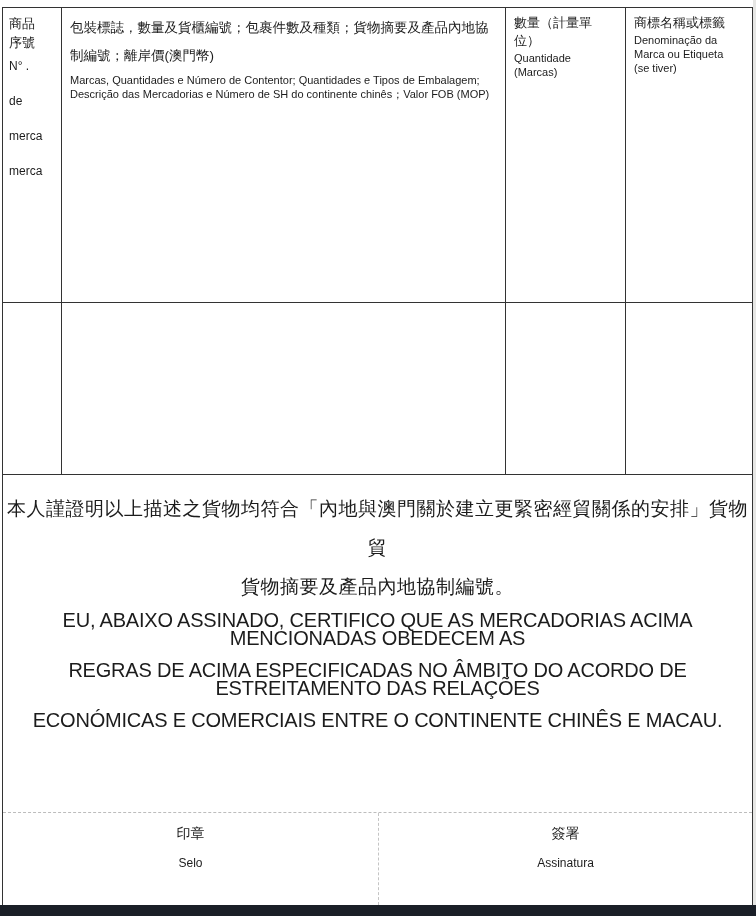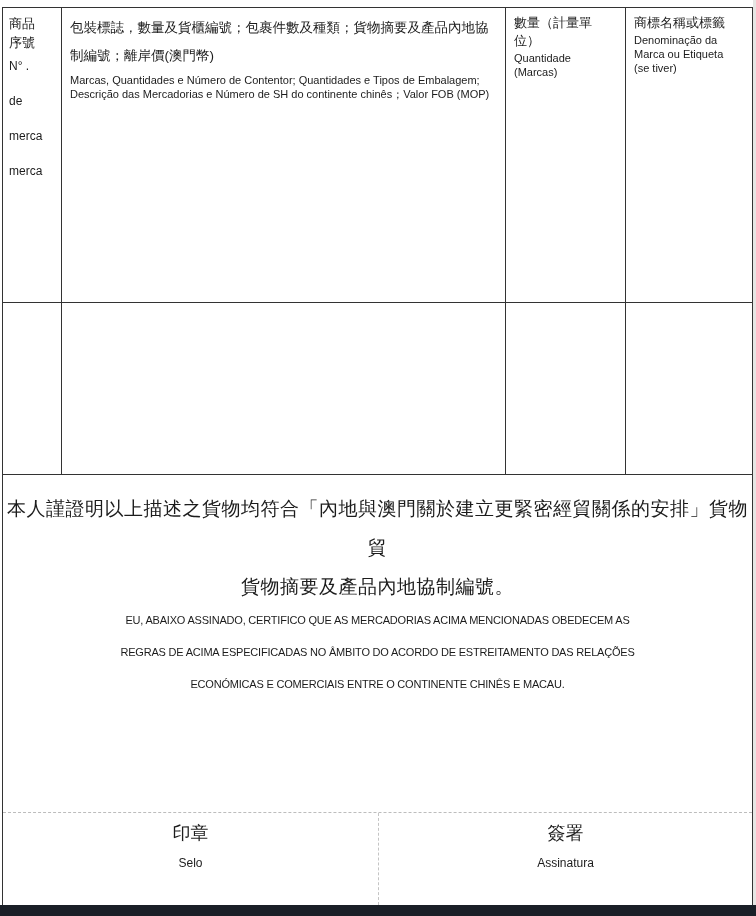--- a/index.html
+++ b/index.html
@@ -41,33 +41,33 @@
 
   
   .cert {
     height:338px;
     border-bottom:1px dashed #bdbdbd;
     padding-top:14px;
     text-align:center;
   }
   .cert-zh-line { font-size:19px; line-height:39px; letter-spacing:0.5px; }
   .cert-pt-line {
-    font-size:11px; line-height:18px; margin-top:14px;
+    font-size:20px; line-height:18px; margin-top:14px;
     letter-spacing:-0.2px;
   }
   .cert-pt-line.first { margin-top:5px; }
 
   
   .seal-row { display:flex; height:92px; }
   .seal-cell {
     flex:0 0 376px; text-align:center; padding-top:9px;
     border-right:1px dashed #c4c4c4;
   }
   .sig-cell { flex:1; text-align:center; padding-top:9px; }
-  .seal-zh { font-size:18px; line-height:22px; }
+  .seal-zh { font-size:14px; line-height:22px; }
   .seal-pt { font-size:12px; line-height:24px; margin-top:7px; }
 
   .bottom-bar {
     position:absolute; left:0; right:0; bottom:0; height:11px;
   }
 </style>
 </head>
 <body>
 
 <div class="page">

